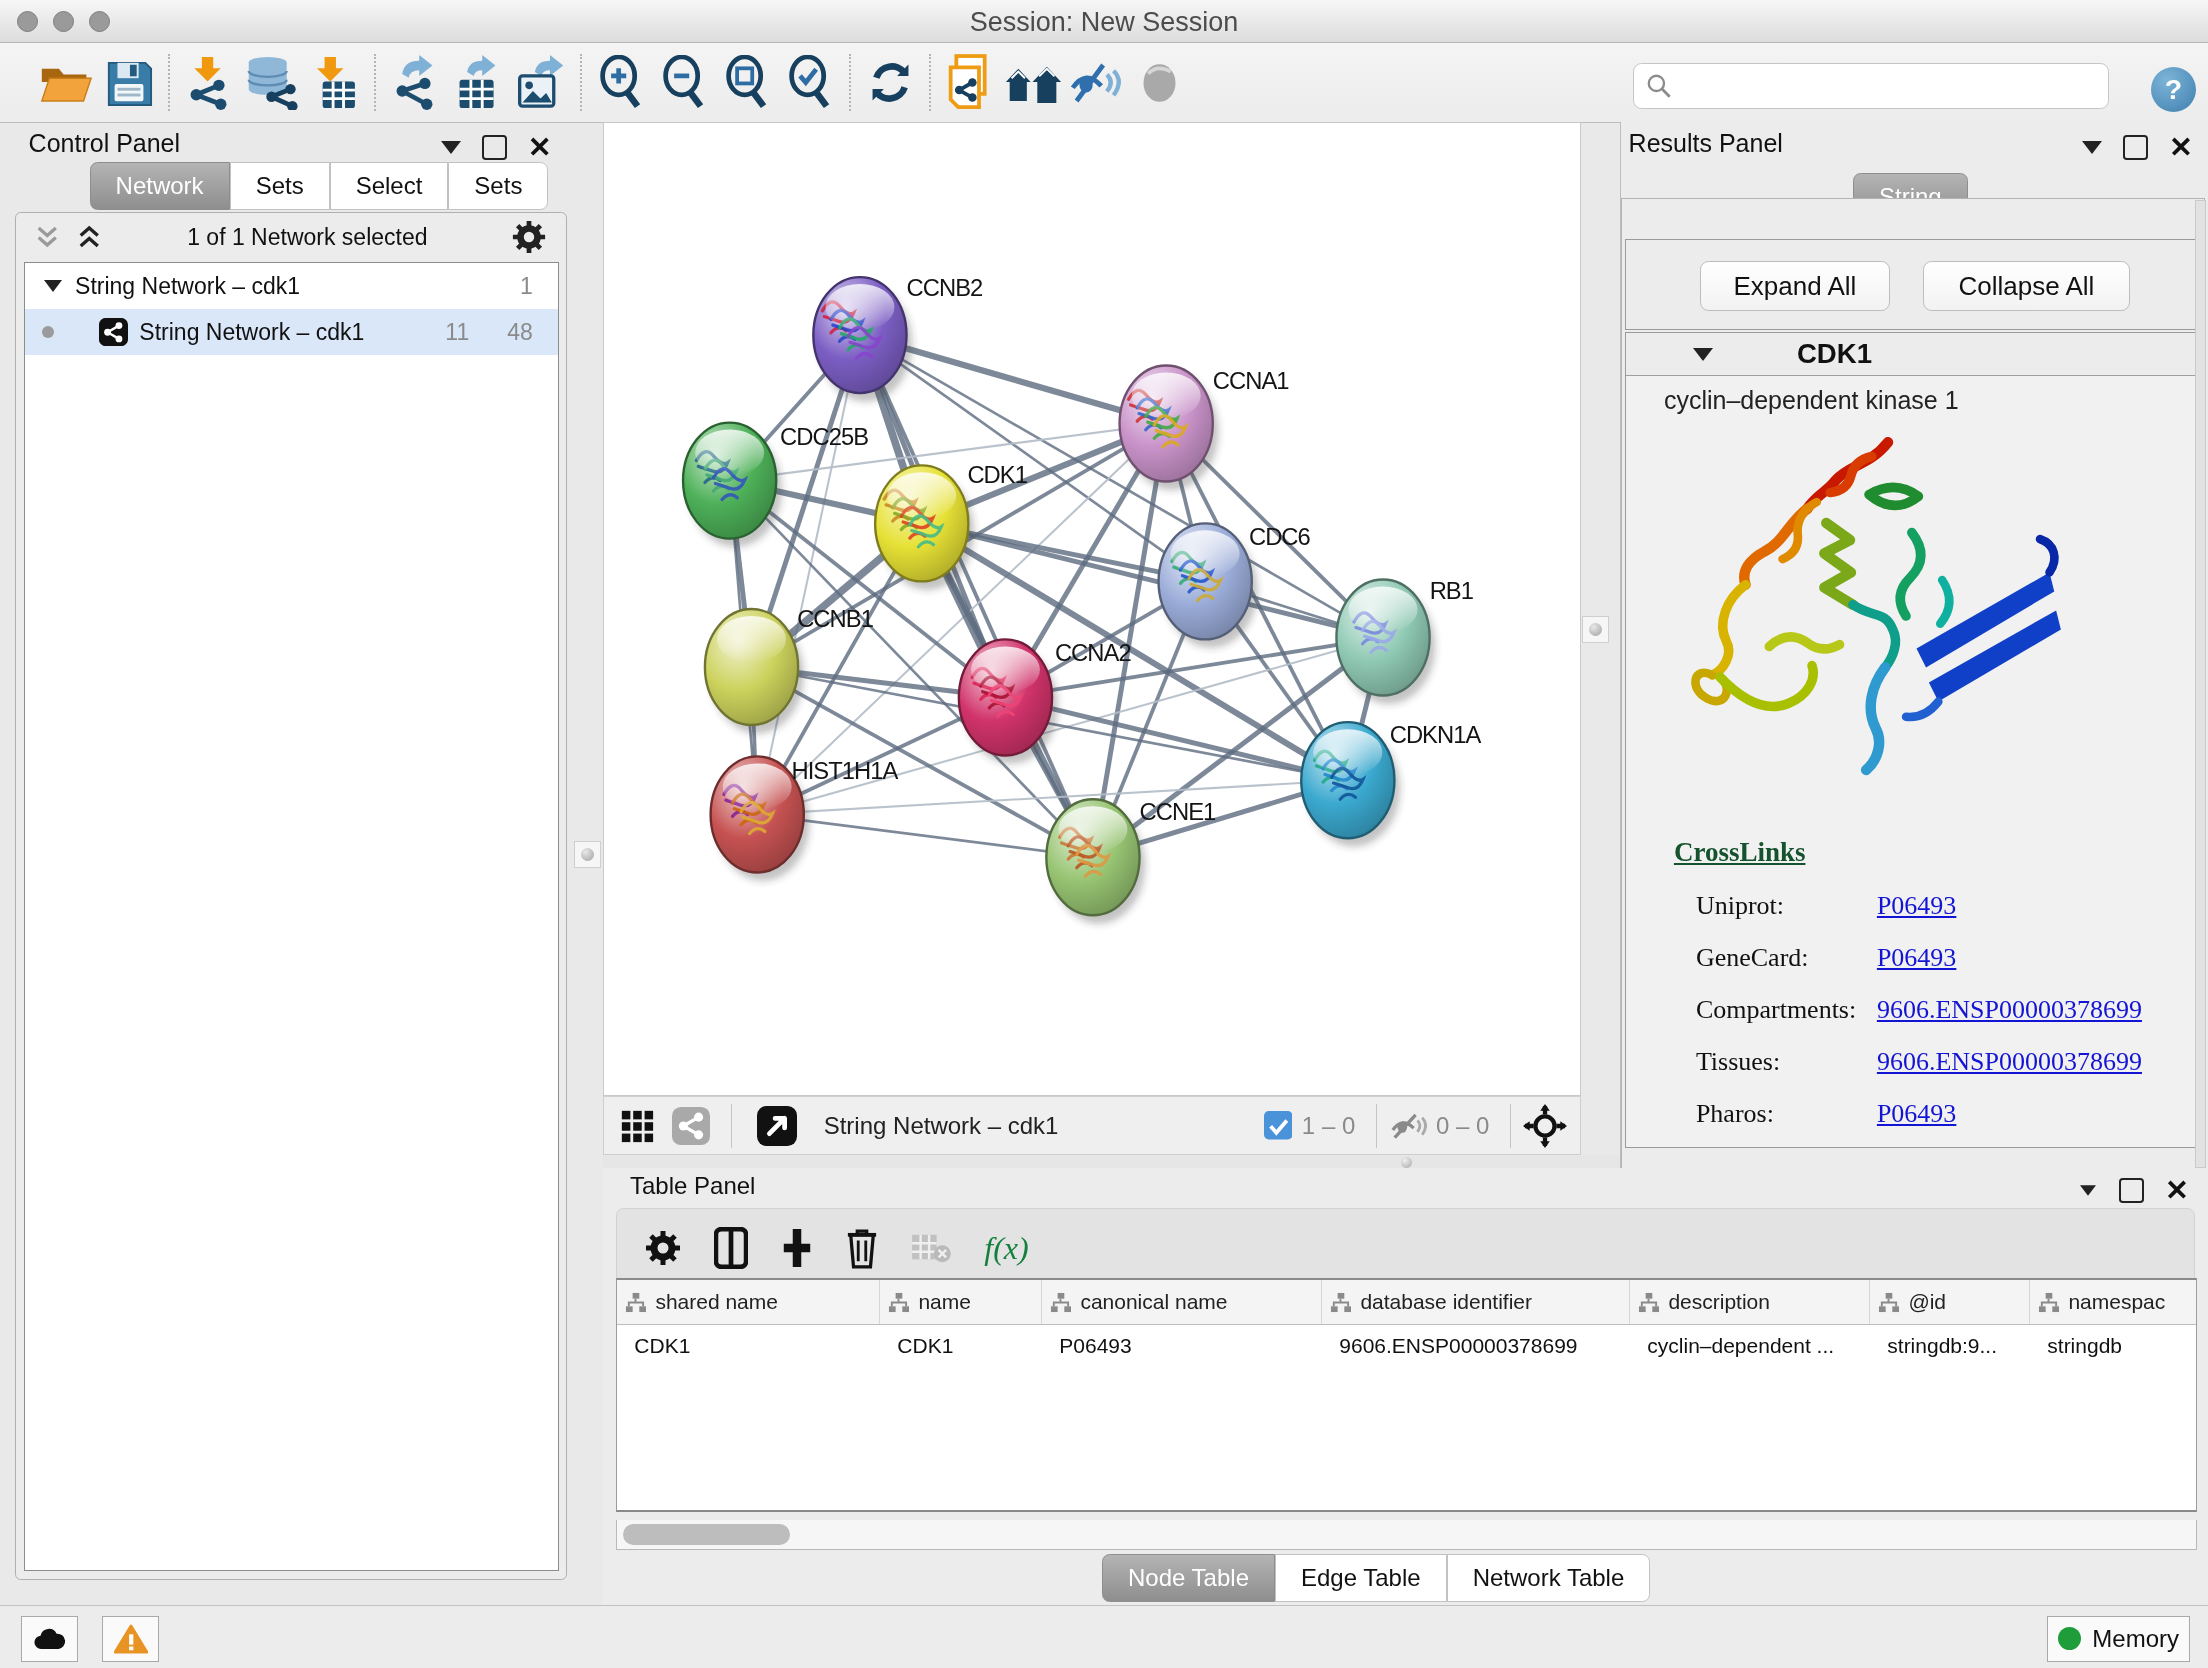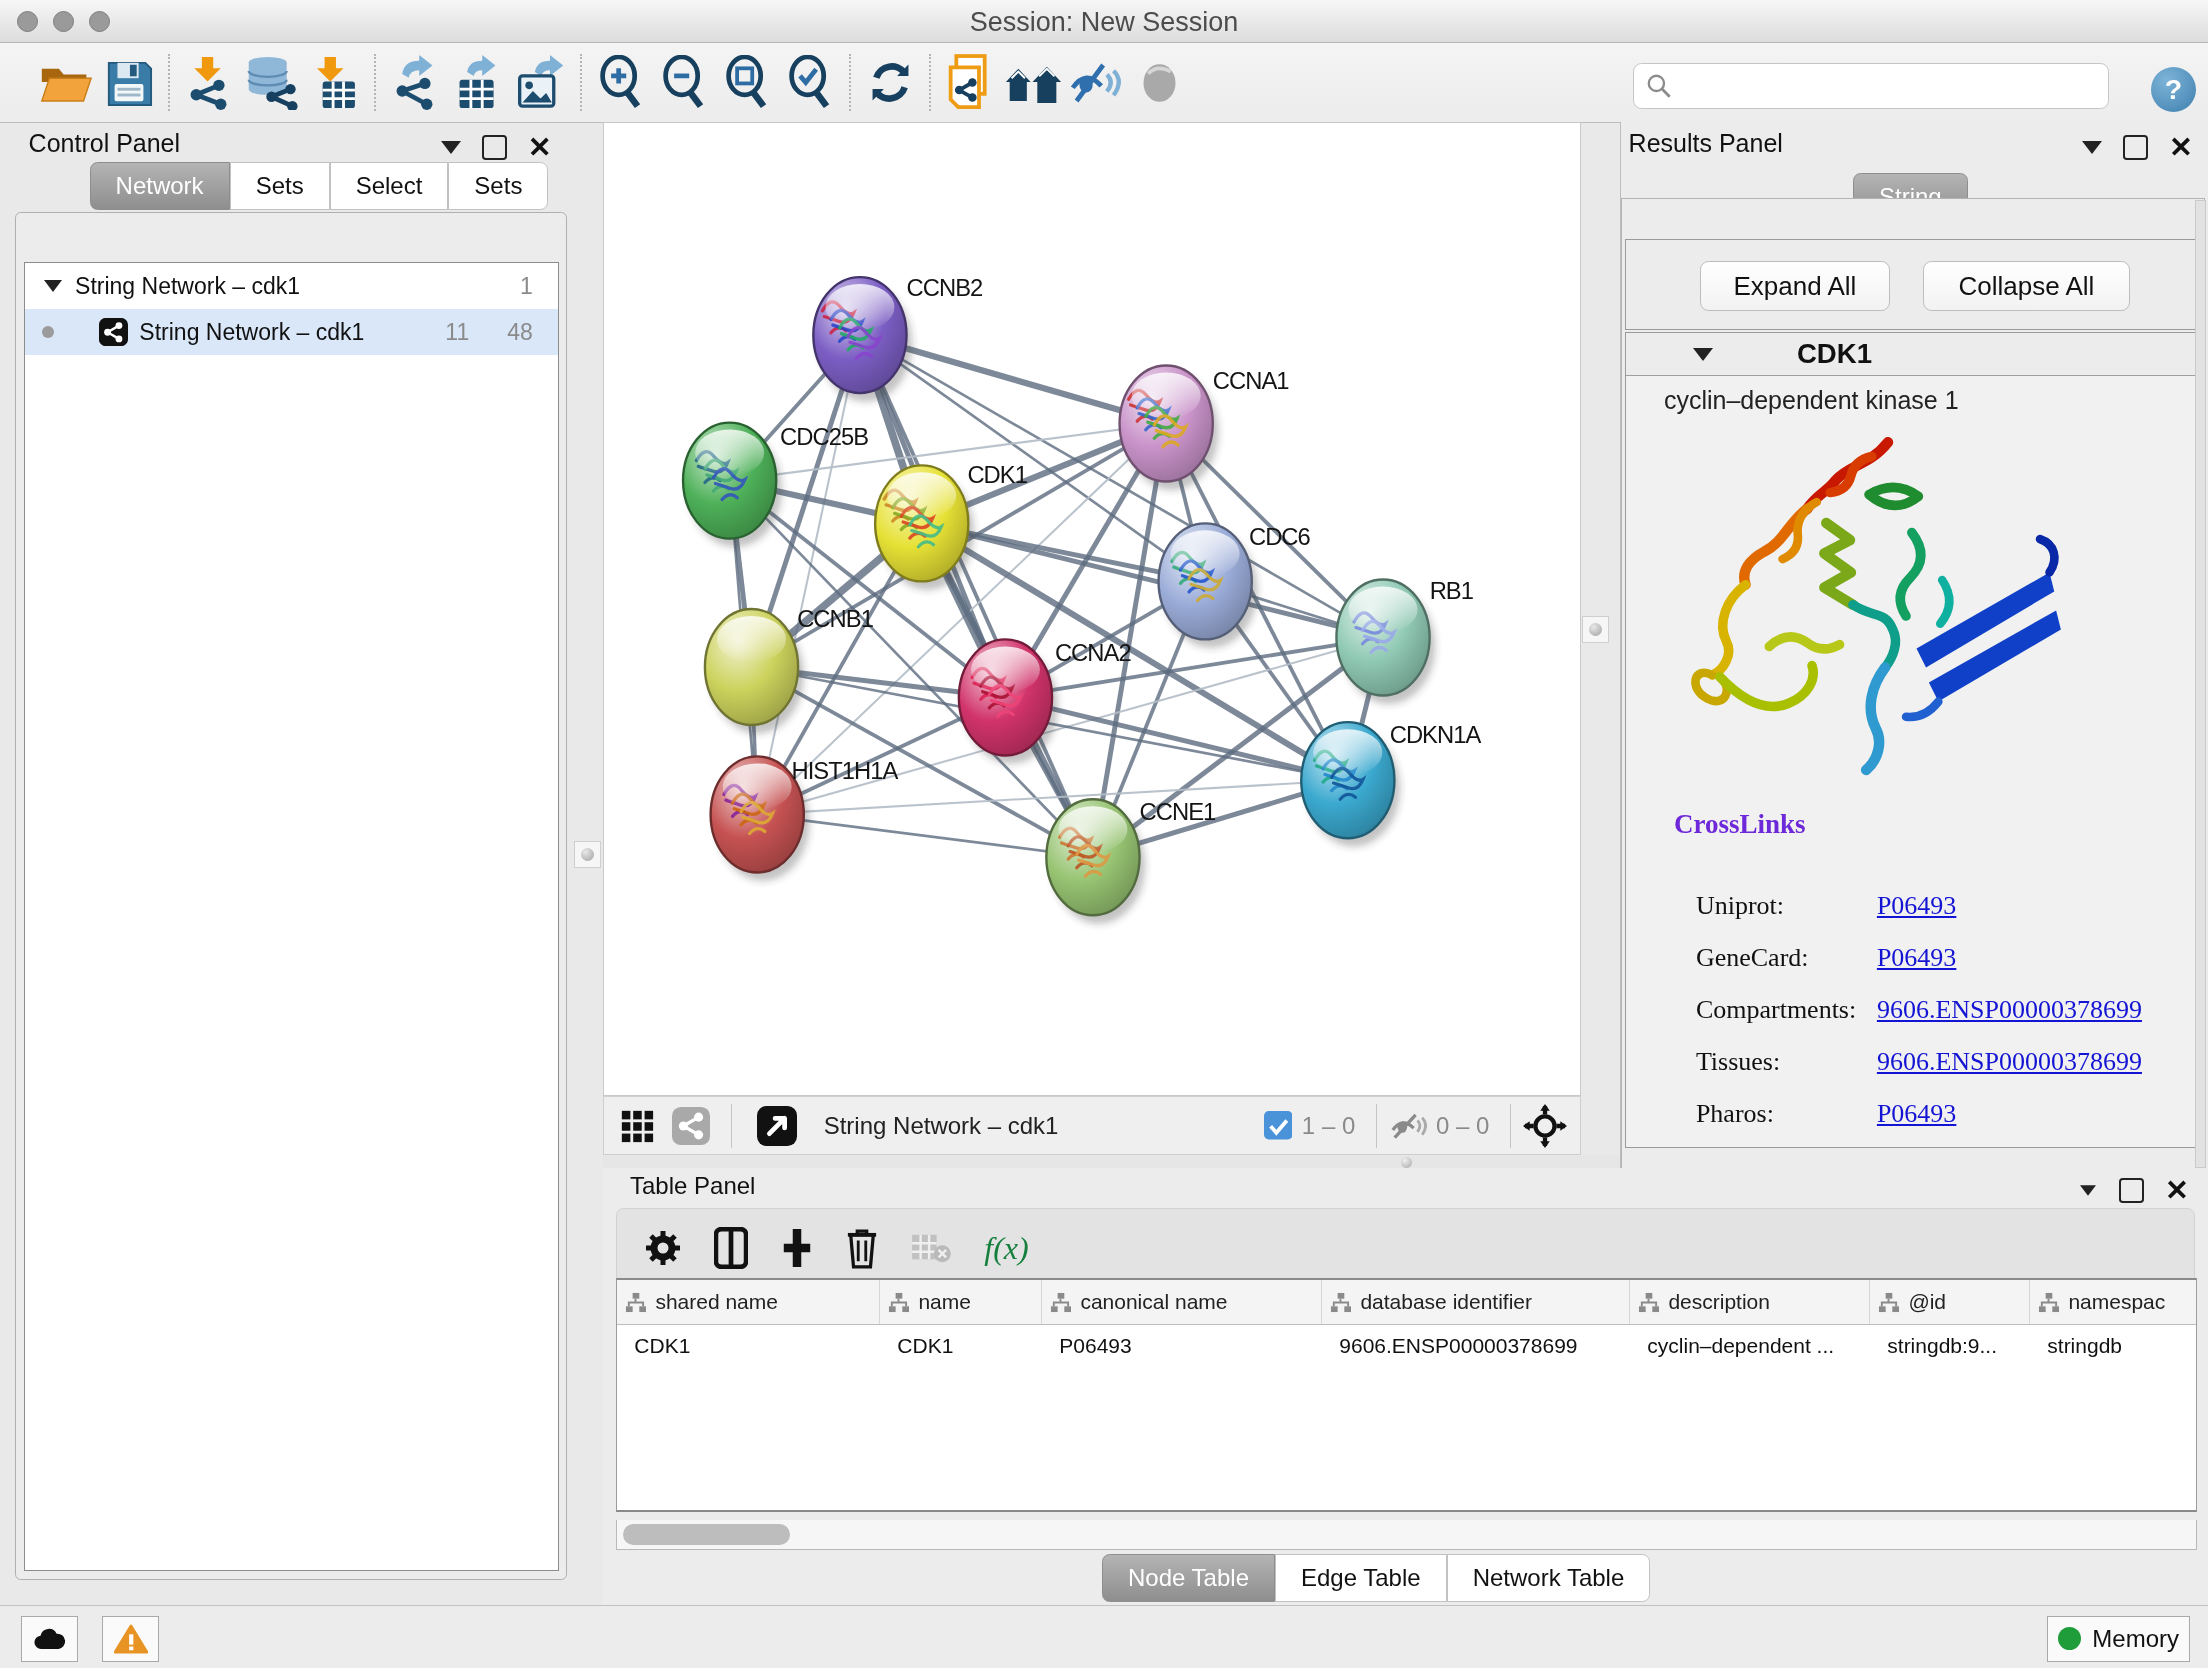--- a/index.html
+++ b/index.html
@@ -67,21 +67,21 @@
   #rp-sub{position:absolute;left:0px;top:76px;width:582px;height:970px;background:#ececec;border:1px solid #b3b3b3;}
   #rp-btnbox{position:absolute;left:2.9px;top:40px;width:573px;height:89px;background:#ececec;border:1px solid #9a9a9a;}
   .rp-btn{position:absolute;height:48px;background:linear-gradient(#ffffff,#f2f2f2);border:1px solid #bdbdbd;
     border-radius:8.6px;font-size:26px;display:flex;align-items:center;justify-content:center;color:#111;}
   #rp-entry{position:absolute;left:2.9px;top:133px;width:573px;height:814px;background:#f1f1f1;border:1px solid #9a9a9a;}
   #rp-entry-head{position:absolute;left:0;top:0;width:100%;height:42px;background:#ececec;border-bottom:1.9px solid #9f9f9f;
     display:flex;align-items:center;}
   #rp-gene{font-size:27.6px;font-weight:bold;color:#111;}
   #rp-desc{position:absolute;left:38px;top:53px;font-size:25px;color:#222;}
   #rp-protein{position:absolute;left:48px;top:95px;}
-  #rp-cross{position:absolute;left:48px;top:476px;font-family:"Liberation Serif",serif;font-size:27px;font-weight:bold;color:#6d28d9;}
+  #rp-cross{position:absolute;left:48px;top:504px;font-family:"Liberation Serif",serif;font-size:27px;font-weight:bold;color:#14532d;text-decoration:underline;}
   #rp-links{position:absolute;left:70px;top:547px;}
   .rp-linkrow{display:flex;height:52px;align-items:center;font-family:"Liberation Serif",serif;font-size:26px;}
   .rp-linkrow .lab{width:181px;color:#111;}
   .rp-linkrow .val{color:#1414d4;text-decoration:underline;}
   #rp-scroll{position:absolute;right:3.8px;top:78px;width:9.5px;height:966px;background:#e2e2e2;border:1px solid #c9c9c9;}
   
   #table-panel{position:absolute;left:603px;top:1168px;width:1605px;height:438px;background:#ececec;}
   #tp-toolbar{position:absolute;left:13.3px;top:40px;width:1579px;height:80px;background:#e3e3e3;
     border:1px solid #d2d2d2;border-radius:7.6px 7.6px 0 0;display:flex;align-items:center;gap:32px;padding-left:27px;box-sizing:border-box;}
   #tp-fx{font-family:"Liberation Serif",serif;font-style:italic;font-size:32px;color:#15803d;}
@@ -276,20 +276,35 @@
       <span class="pc-float"></span>
       <span class="pc-close">✕</span>
     </div>
     <div class="tabstrip" style="left:82px;top:38px" id="cp-tabs">
         <div class="tab active">Network</div>
         <div class="tab">Sets</div>
         <div class="tab">Select</div>
         <div class="tab">Sets</div>
       </div>
     <div id="cp-sub">
+      <div id="cp-bar">
+        <svg width="28.5" height="27" viewBox="0 0 30 28" style="margin-left:17px">
+          <path d="M6 4 l9 8 9 -8 M6 14 l9 8 9 -8" fill="none" stroke="#9a9a9a" stroke-width="3.5"></path>
+        </svg>
+        <svg width="28.5" height="27" viewBox="0 0 30 28" style="margin-left:13.3px">
+          <path d="M6 12 l9 -8 9 8 M6 23 l9 -8 9 8" fill="none" stroke="#222" stroke-width="3.5"></path>
+        </svg>
+        <div id="cp-status">1 of 1 Network selected</div>
+        <svg width="36" height="36" viewBox="0 0 38 38" style="margin-right:19px">
+          <circle cx="19" cy="19" r="9" fill="none" stroke="#222" stroke-width="7"></circle>
+          <g stroke="#222" stroke-width="5">
+            <path d="M19 2 v7 M19 29 v7 M2 19 h7 M29 19 h7 M7 7 l5 5 M26 26 l5 5 M31 7 l-5 5 M12 26 l-5 5"></path>
+          </g>
+        </svg>
+      </div>
       <div id="cp-list">
         <div class="cp-row">
           <span class="disc"></span>
           <span style="flex:1">String Network – cdk1</span>
           <span class="count" style="margin-right:25px">1</span>
         </div>
         <div class="cp-row selected">
           <span class="dot"></span>
           <span style="width:32px"></span>
           <svg class="badge" viewBox="0 0 30 30">

